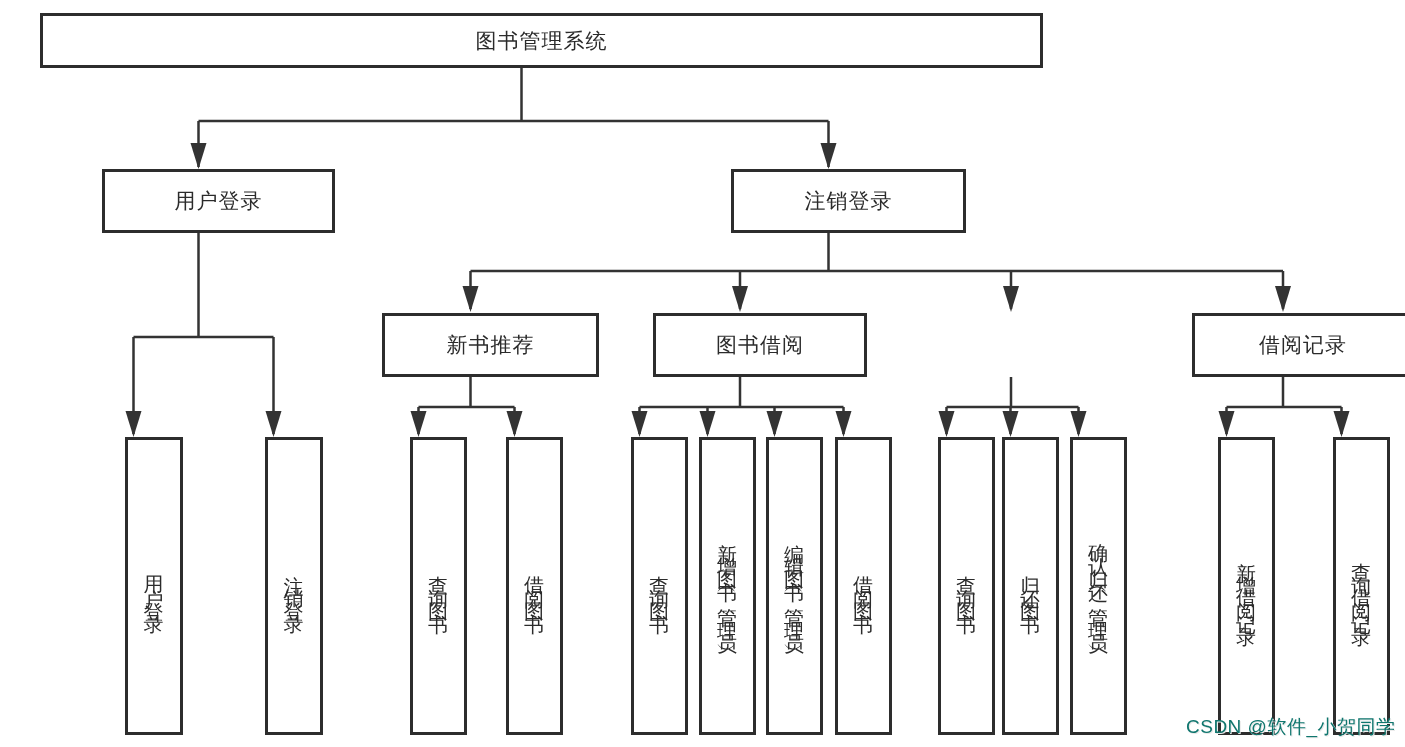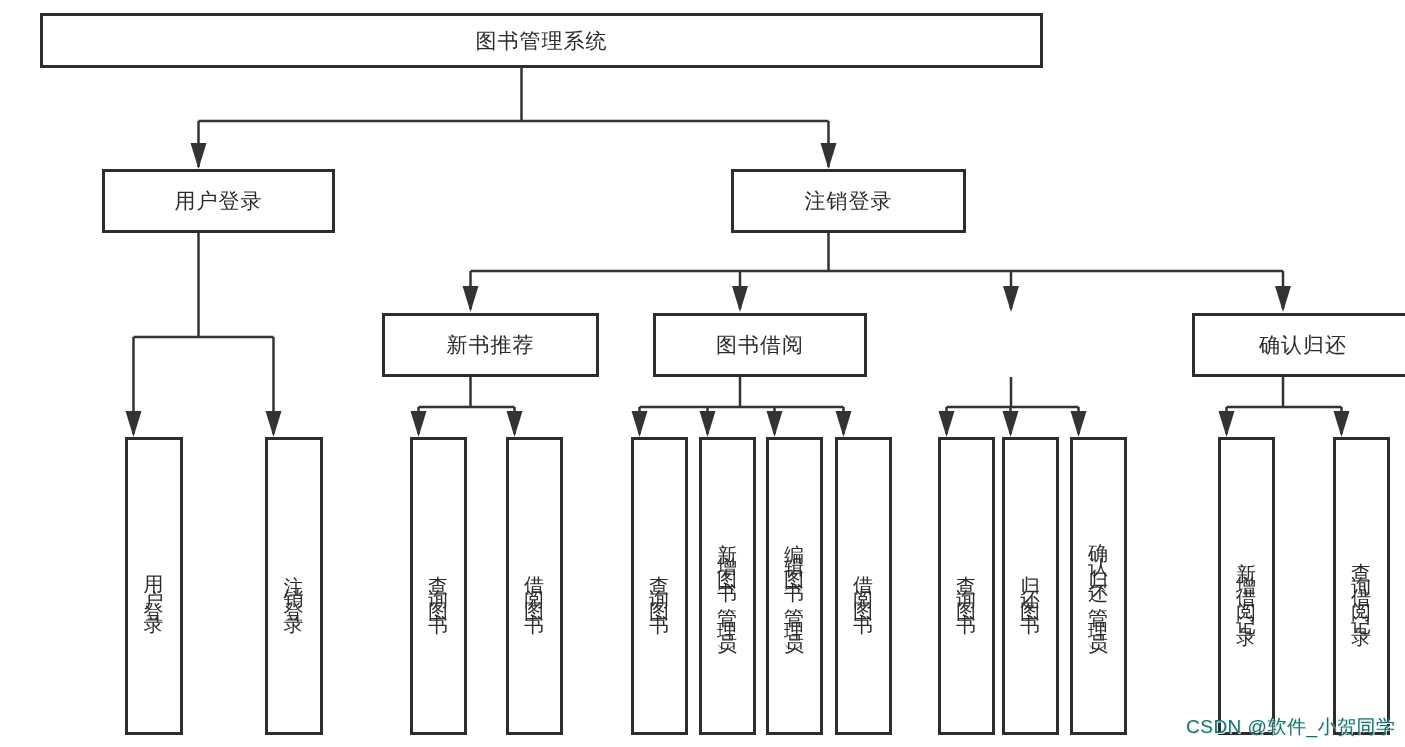--- a/index.html
+++ b/index.html
@@ -118,21 +118,21 @@
     <span>注销登录</span>
   </div>
 
   <div class="node" style="left:633px;top:313px;width:214px;height:64px">
     <span>图书借阅</span>
   </div>
   <div class="node" style="left:362px;top:313px;width:217px;height:64px">
     <span>新书推荐</span>
   </div>
   <div class="node" style="left:1172px;top:313px;width:222px;height:64px">
-    <span>确认归还</span>
+    <span>借阅记录</span>
   </div>
 
   <div class="vnode" style="left:105px;top:437px;width:58px;height:298px">
     <span class="vtext">用户登录</span>
   </div>
   <div class="vnode" style="left:245px;top:437px;width:58px;height:298px">
     <span class="vtext">注销登录</span>
   </div>
 
   <div class="vnode" style="left:390px;top:437px;width:57px;height:298px">

